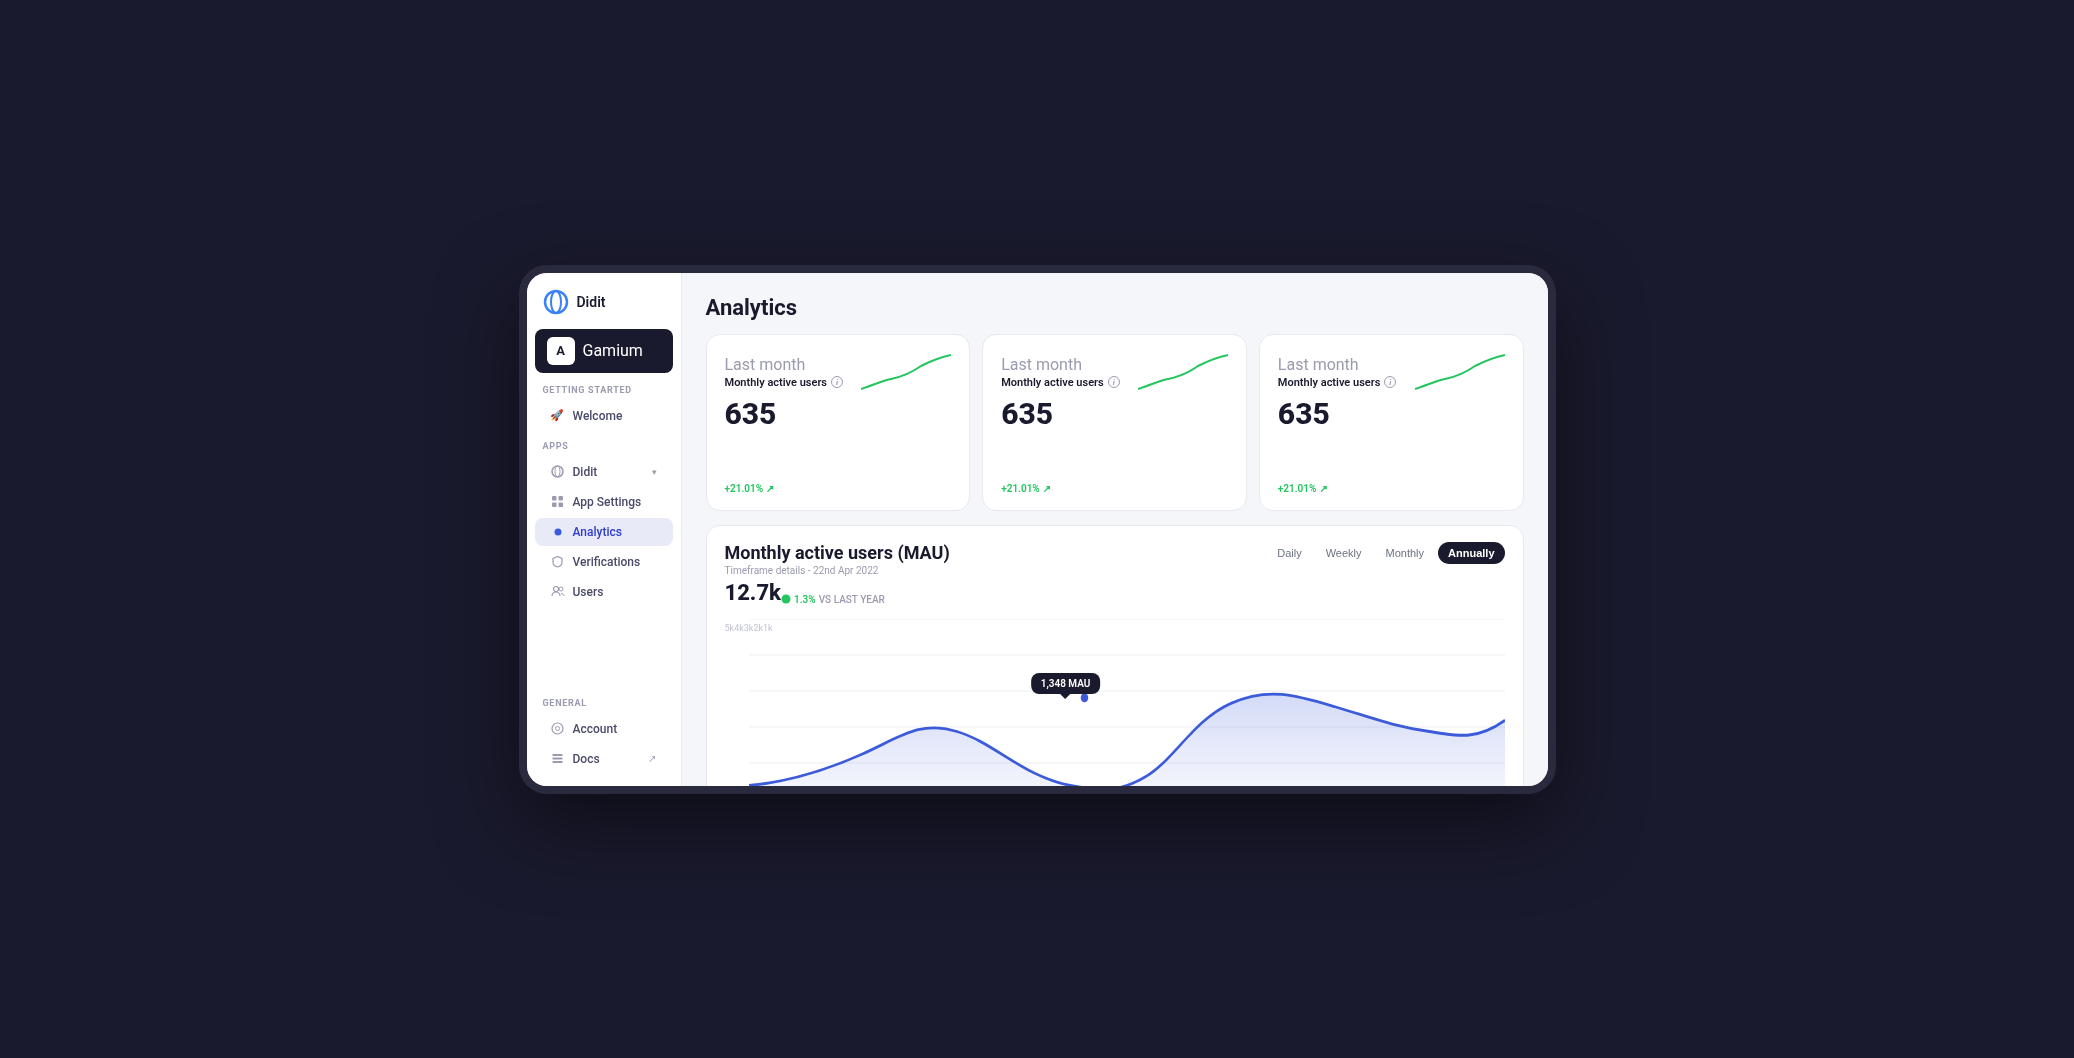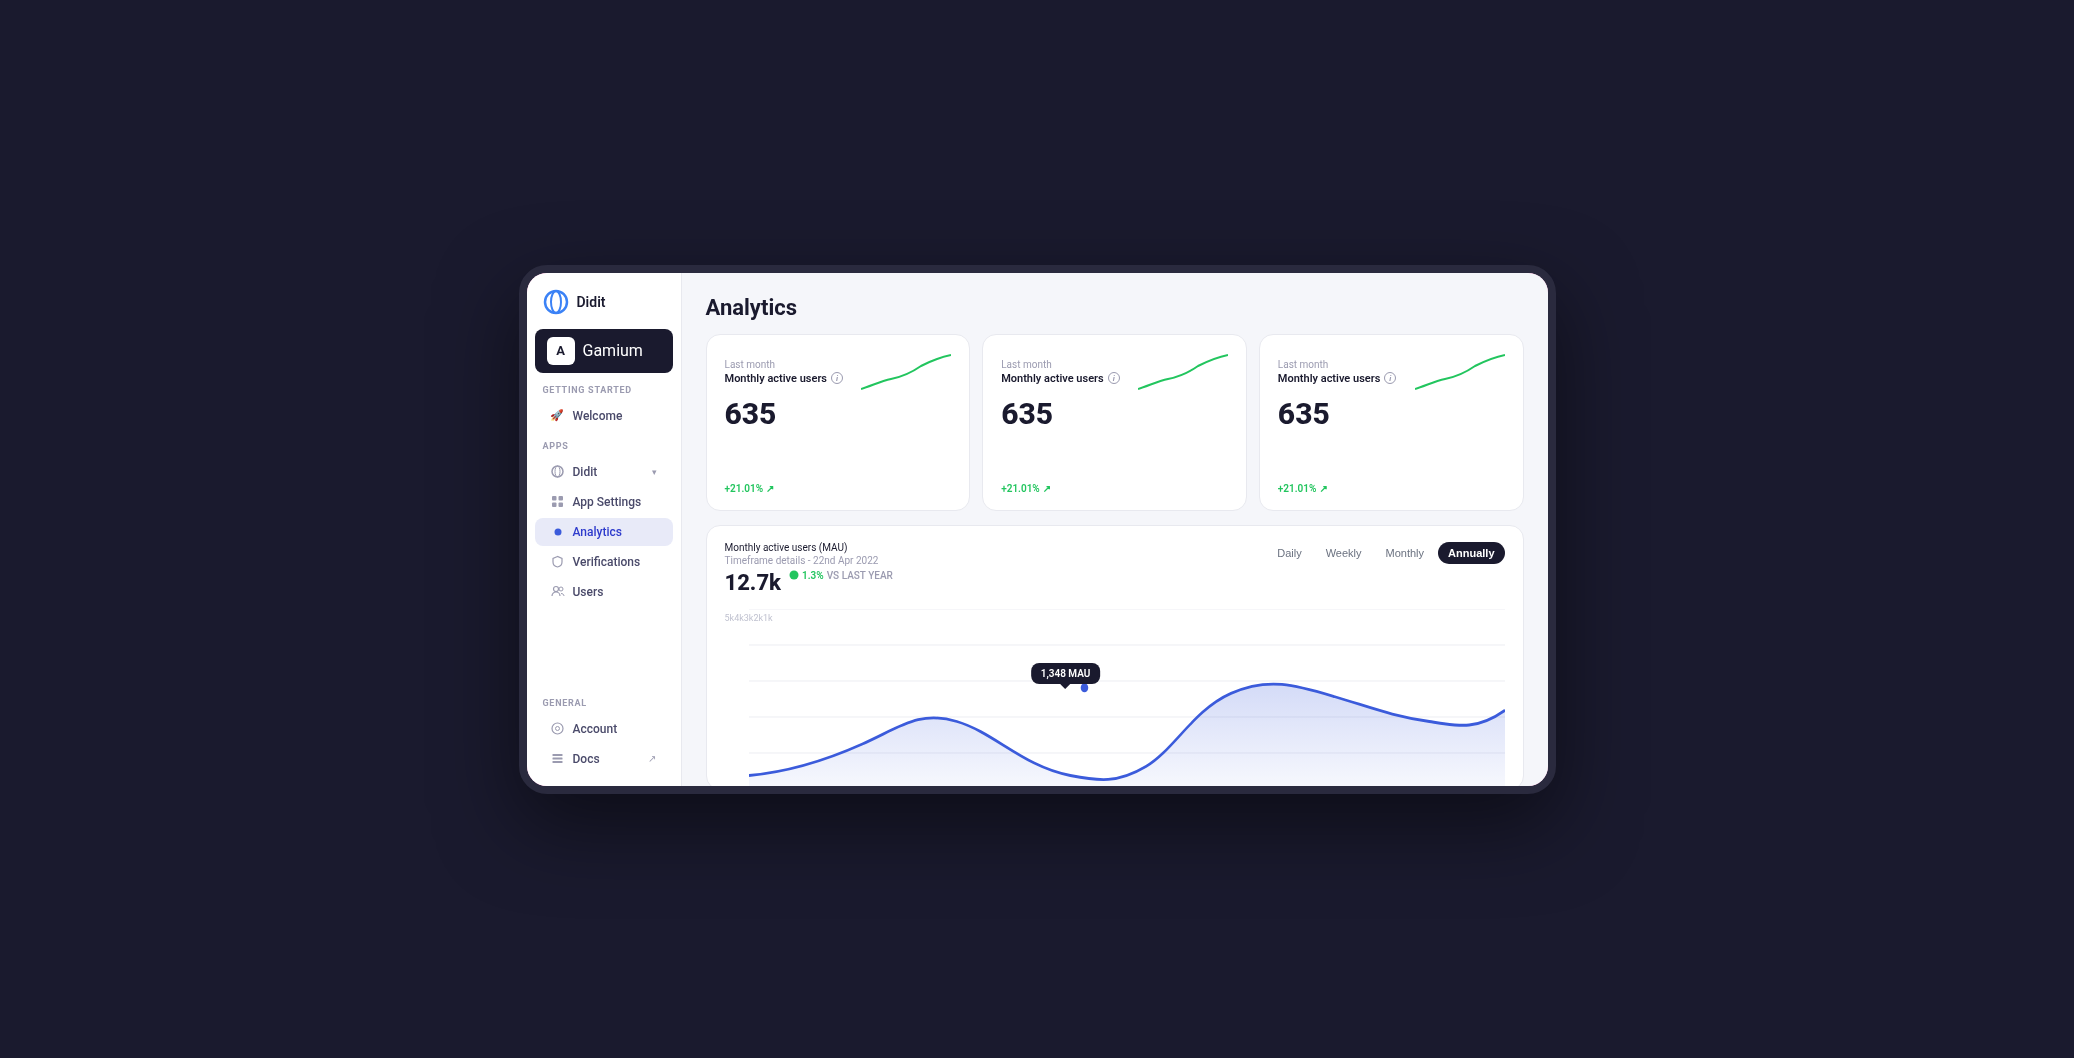--- a/index.html
+++ b/index.html
@@ -148,21 +148,21 @@
       flex-direction: column;
       gap: 6px;
     }
     .stat-label-row {
       display: flex;
       align-items: center;
       justify-content: space-between;
     }
     .stat-label-left {}
     .stat-period {
-      font-size: 10px;
+      font-size: 16px;
       color: #9b9bb0;
       margin-bottom: 2px;
     }
     .stat-metric-label {
       font-size: 11px;
       font-weight: 600;
       color: #1a1a2e;
       display: flex;
       align-items: center;
       gap: 4px;
@@ -210,37 +210,36 @@
       display: flex;
       flex-direction: column;
     }
     .chart-header {
       display: flex;
       align-items: flex-start;
       justify-content: space-between;
       margin-bottom: 6px;
     }
     .chart-title {
-      font-size: 10px;
-      font-weight: 400;
+      font-size: 18px;
+      font-weight: 700;
       color: #1a1a2e;
     }
     .chart-subtitle {
       font-size: 10px;
       color: #9b9bb0;
       margin-top: 2px;
     }
     .chart-big-value {
       font-size: 22px;
       font-weight: 800;
       color: #1a1a2e;
       margin-top: 4px;
       display: flex;
-      align-items: flex-start;
-      gap: 8px;
+      align-items: flex-end;
     }
     .chart-change-badge {
       display: flex;
       align-items: center;
       gap: 3px;
       font-size: 10px;
       color: #22c55e;
       font-weight: 600;
     }
     .chart-change-badge .vs-text {

